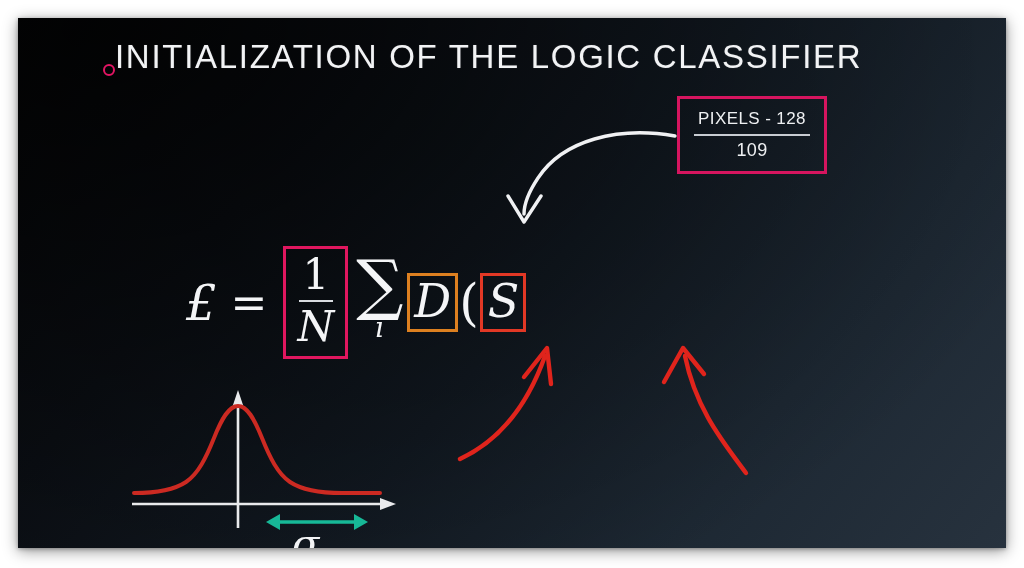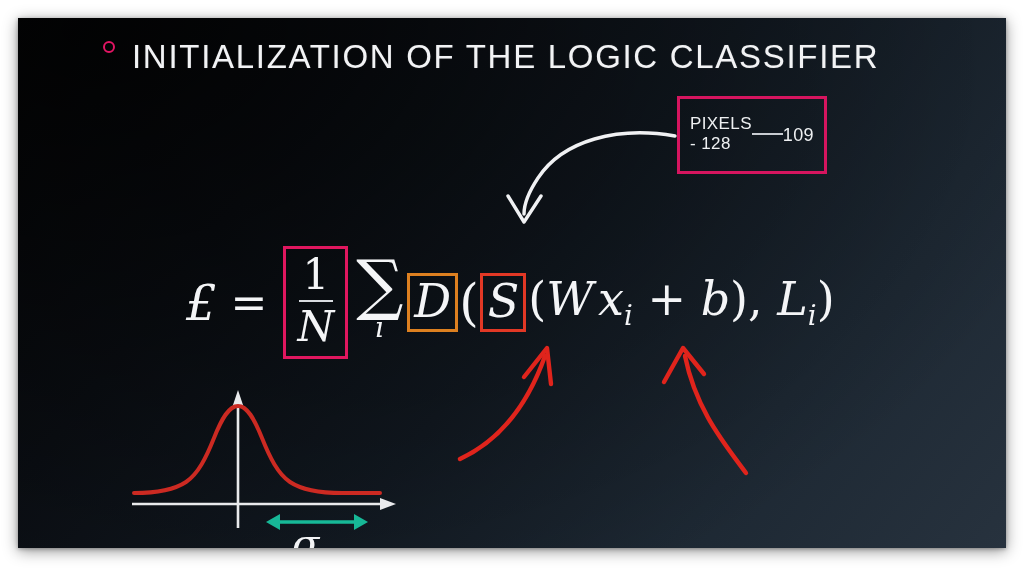--- a/index.html
+++ b/index.html
@@ -32,22 +32,21 @@
     box-shadow: 0 3px 14px rgba(0,0,0,0.42), 0 1px 4px rgba(0,0,0,0.30);
     overflow: hidden;
   }
 
   
   #title-row {
     position: absolute;
     left: 85px;
     top: 20px;
     display: flex;
-    align-items: flex-start;
-    gap: 17px;
+    align-items: flex-end;
     white-space: nowrap;
   }
   #title-bullet {
     width: 12px;
     height: 12px;
     border-radius: 50%;
     border: 2.6px solid #e21563;
     box-sizing: border-box;
     flex: 0 0 auto;
     margin-top: 3px;
@@ -64,20 +63,21 @@
   
   #callout-box {
     position: absolute;
     left: 659px;
     top: 78px;
     width: 150px;
     height: 78px;
     border: 3px solid #d6155f;
     box-sizing: border-box;
     display: flex;
+    flex-direction: column;
     align-items: center;
     justify-content: center;
     padding: 4px 10px;
   }
   #callout-numerator {
     color: #eef0f2;
     font-size: 17px;
     letter-spacing: 0.4px;
     font-weight: 400;
     padding-bottom: 3px;
@@ -293,21 +293,20 @@
         <span id="sum-sign">∑</span>
         <span id="sum-index">i</span>
       </span>
 
       <span id="d-box">D</span>
 
       <span class="paren">(</span>
 
       <span id="s-box">S</span>
 
-      <span class="tail"><span class="math-up">(</span><span class="it">W</span> <span class="it">x</span><span class="sub">i</span> <span class="math-up">+</span> <span class="it">b</span><span class="math-up">)</span><span class="math-up">,</span> <span class="it">L</span><span class="sub">i</span><span class="math-up">)</span></span>
 
     </div>
 
     <svg id="gauss-plot" viewBox="0 0 280 162">
 
       <line x1="4" y1="118" x2="258" y2="118" stroke="#e9eaec" stroke-width="2.6"></line>
       <path d="M 252 112 L 268 118 L 252 124 Z" fill="#e9eaec"></path>
 
       <line x1="110" y1="142" x2="110" y2="16" stroke="#e9eaec" stroke-width="2.6"></line>
       <path d="M 104 22 L 110 4 L 116 22 Z" fill="#e9eaec"></path>

